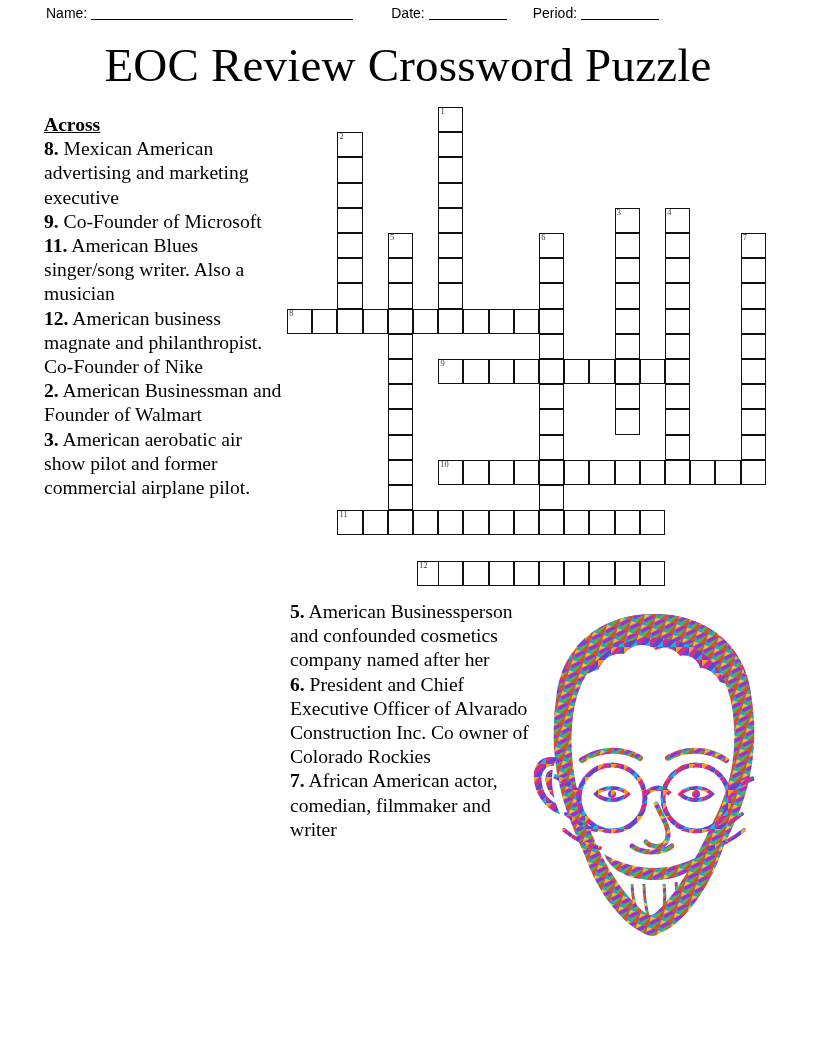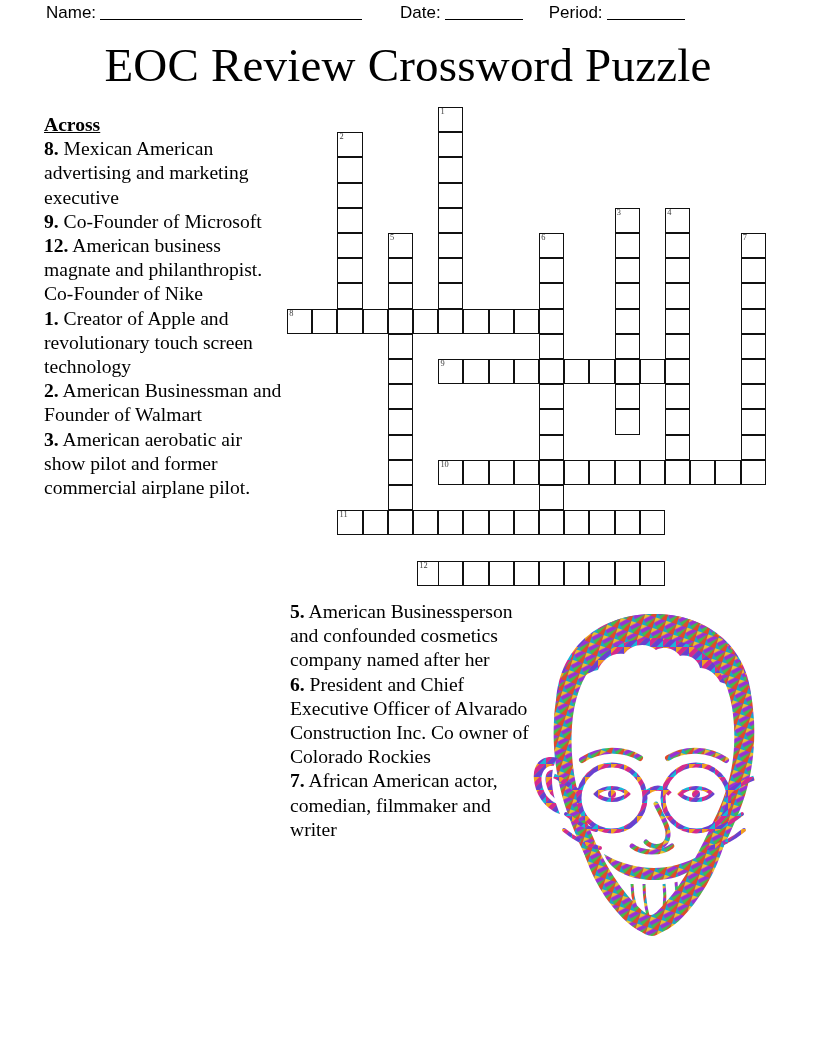--- a/index.html
+++ b/index.html
@@ -9,21 +9,21 @@
     font-family:"Liberation Serif", serif;
     color:#000000;
     position:relative;
     overflow:hidden;
   }
 
   
   .hdr {
     position:absolute; top:0px; left:0px; width:816px; height:26px;
     font-family:"Liberation Sans", sans-serif;
-    font-size:17px;
+    font-size:14px;
     display:flex; align-items:center;
   }
   .hdr .lbl { white-space:pre; }
   .hdr .rule { border-bottom:1px solid #000; display:inline-block; height:13px; }
 
   .name-lbl { margin-left:46px; }
   .name-rule { width:262px; margin-left:4px; }
   .date-lbl { margin-left:38px; }
   .date-rule { width:78px; margin-left:4px; }
   .period-lbl { margin-left:26px; }
@@ -103,25 +103,25 @@
 <div class="title">EOC Review Crossword Puzzle</div>
 
 <div class="clues-col-1">
   <span class="section-head">Across</span>
 
   <span class="clue"><span class="num">8.</span><span> Mexican American advertising and marketing executive</span></span>
 
   <span class="clue"><span class="num">9.</span><span> Co-Founder of Microsoft</span></span>
 
 
+  <span class="clue"><span class="num">11.</span><span> American Blues singer/song writer. Also a musician</span></span>
 
   <span class="clue"><span class="num">12.</span><span> American business magnate and philanthropist. Co-Founder of Nike</span></span>
 
 
-  <span class="clue"><span class="num">1.</span><span> Creator of Apple and revolutionary touch screen technology</span></span>
 
   <span class="clue"><span class="num">2.</span><span> American Businessman and Founder of Walmart</span></span>
 
   <span class="clue"><span class="num">3.</span><span> American aerobatic air show pilot and former commercial airplane pilot.</span></span>
 
 </div>
 
 <div class="clues-col-2">
   <span class="clue"><span class="num">5.</span><span> American Businessperson and confounded cosmetics company named after her</span></span>
 

